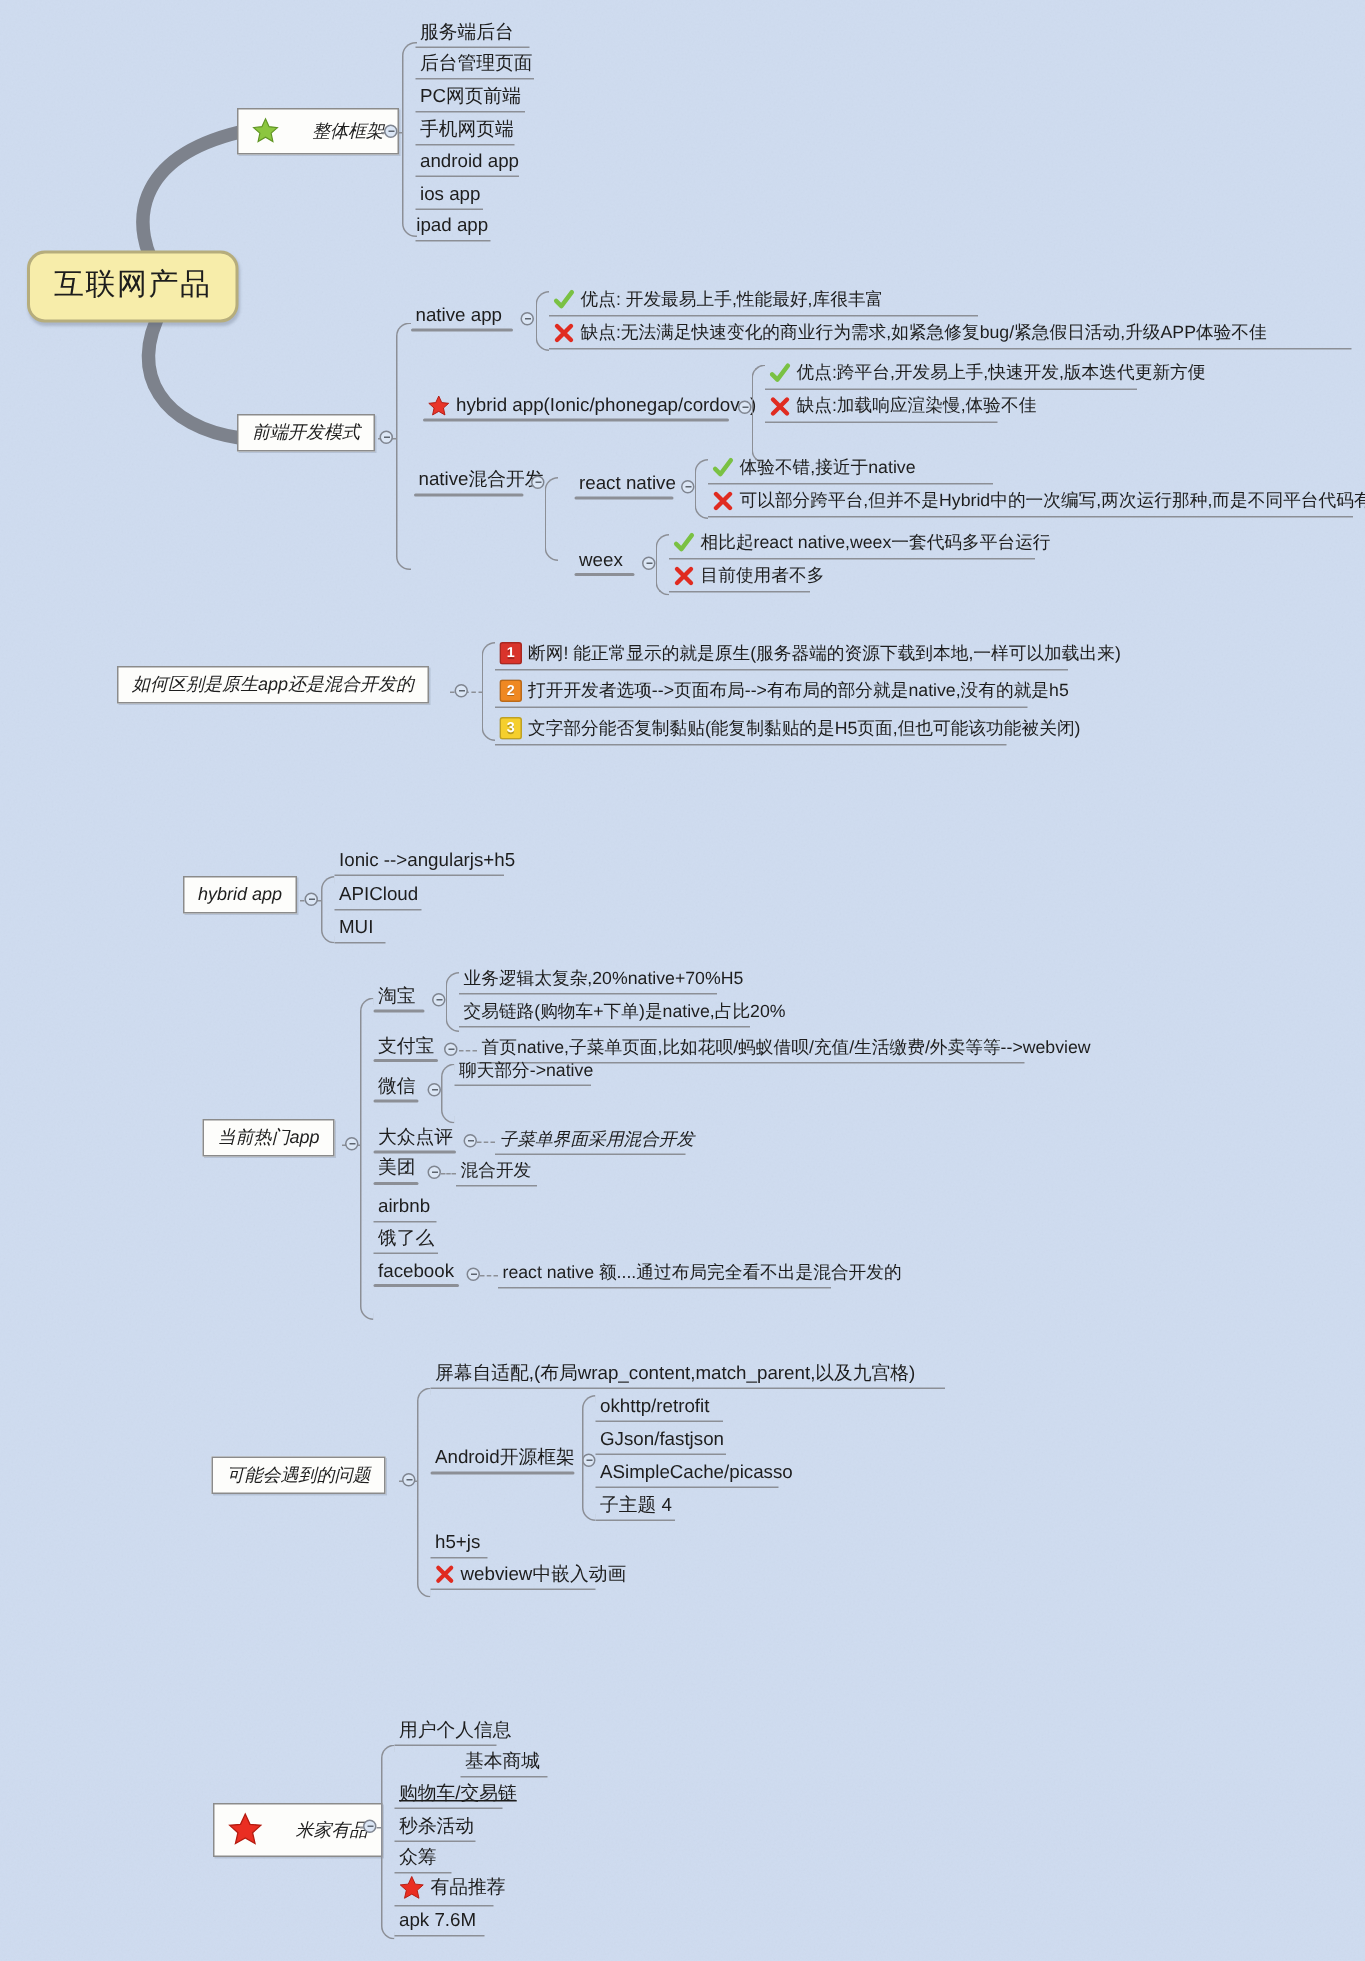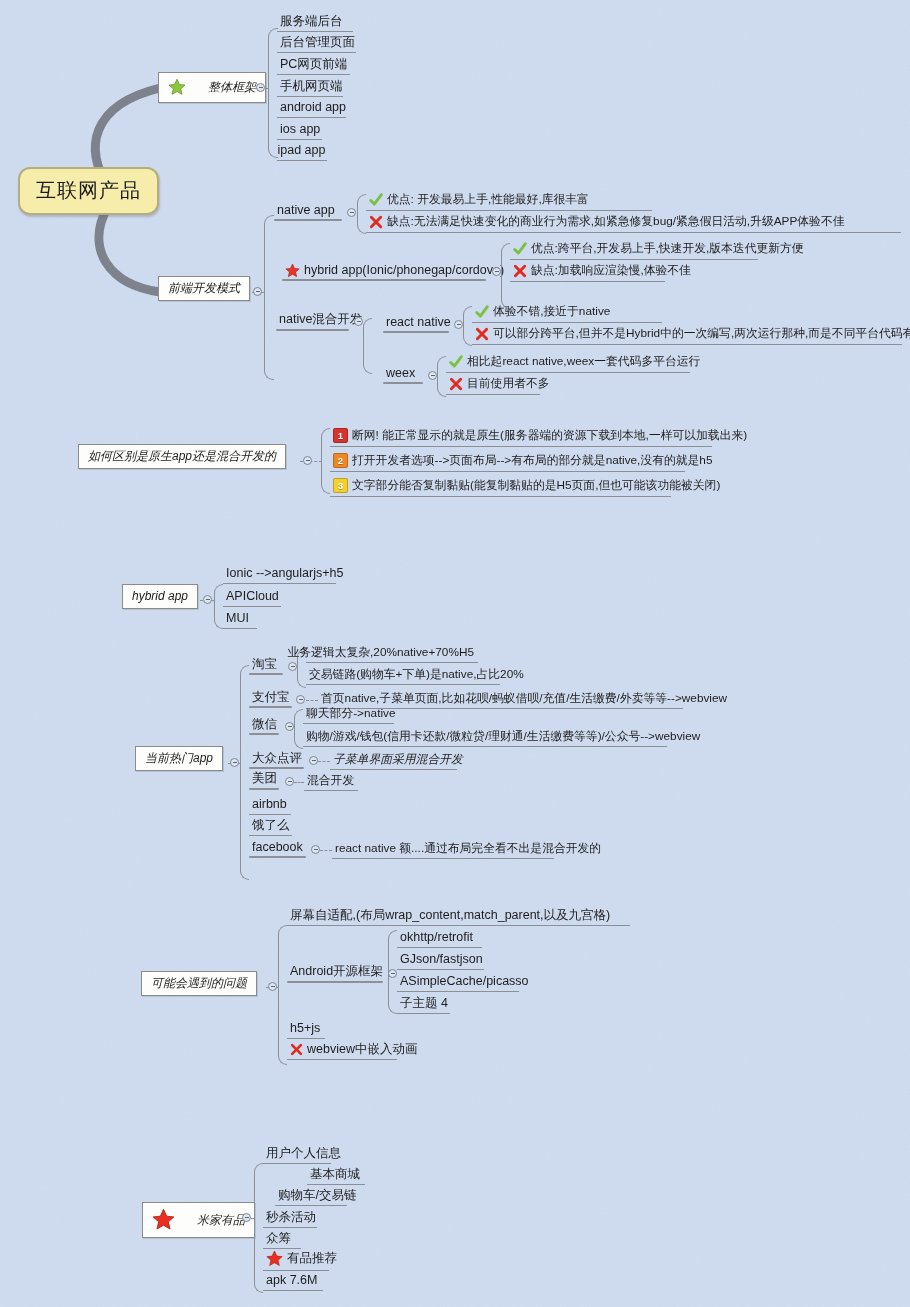--- a/index.html
+++ b/index.html
@@ -302,21 +302,21 @@
   <div class="stub" style="left:228px;top:763px;width:12px;"></div>
   <div class="toggle" style="left:230px;top:758px;"></div>
   <div class="bracket" style="left:240px;top:665px;width:9px;height:215px;"></div>
 
   <div class="node plain nb" style="left:249px;top:657px;">
       <span>淘宝</span>
     </div>
   <div class="hline" style="left:249px;top:673px;width:34px;"></div>
   <div class="toggle" style="left:288px;top:662px;"></div>
   <div class="bracket" style="left:297px;top:648px;width:9px;height:40px;"></div>
-  <div class="node plain small" style="left:306px;top:646px;width:172px;justify-content:flex-end;">
+  <div class="node plain small" style="left:306px;top:646px;width:172px;">
       <span>业务逻辑太复杂,20%native+70%H5</span>
     </div>
   <div class="node plain small" style="left:306px;top:668px;width:194px;">
       <span>交易链路(购物车+下单)是native,占比20%</span>
     </div>
 
   <div class="node plain nb" style="left:249px;top:690px;">
       <span>支付宝</span>
     </div>
   <div class="hline" style="left:249px;top:706px;width:43px;"></div>
@@ -328,23 +328,20 @@
 
   <div class="node plain nb" style="left:249px;top:717px;">
       <span>微信</span>
     </div>
   <div class="hline" style="left:249px;top:733px;width:30px;"></div>
   <div class="toggle" style="left:285px;top:722px;"></div>
   <div class="bracket" style="left:294px;top:709px;width:9px;height:40px;"></div>
   <div class="node plain small" style="left:303px;top:707px;width:91px;">
       <span>聊天部分-&gt;native</span>
     </div>
-  <div class="node plain small" style="left:303px;top:730px;width:364px;">
-      <span>购物/游戏/钱包(信用卡还款/微粒贷/理财通/生活缴费等等)/公众号--&gt;webview</span>
-    </div>
 
   <div class="node plain nb" style="left:249px;top:751px;">
       <span>大众点评</span>
     </div>
   <div class="hline" style="left:249px;top:767px;width:55px;"></div>
   <div class="toggle" style="left:309px;top:756px;"></div>
   <div class="stub" style="left:318px;top:761px;width:12px;"></div>
   <div class="node plain small" style="left:330px;top:753px;width:127px;font-style:italic;">
       <span>子菜单界面采用混合开发</span>
     </div>
@@ -432,21 +429,21 @@
   <div class="stub" style="left:240px;top:1218px;width:14px;"></div>
   <div class="toggle" style="left:242px;top:1213px;"></div>
   <div class="bracket" style="left:254px;top:1163px;width:9px;height:130px;"></div>
 
   <div class="node plain" style="left:263px;top:1146px;width:68px;">
       <span>用户个人信息</span>
     </div>
   <div class="node plain" style="left:263px;top:1167px;width:58px;margin-left:44px;">
       <span>基本商城</span>
     </div>
-  <div class="node plain" style="left:275px;top:1188px;width:72px;">
+  <div class="node plain" style="left:263px;top:1188px;width:72px;text-decoration:underline;">
       <span>购物车/交易链</span>
     </div>
   <div class="node plain" style="left:263px;top:1210px;width:54px;">
       <span>秒杀活动</span>
     </div>
   <div class="node plain" style="left:263px;top:1231px;width:38px;">
       <span>众筹</span>
     </div>
   <div class="node plain" style="left:263px;top:1249px;width:66px;">
     <span class="ico">

